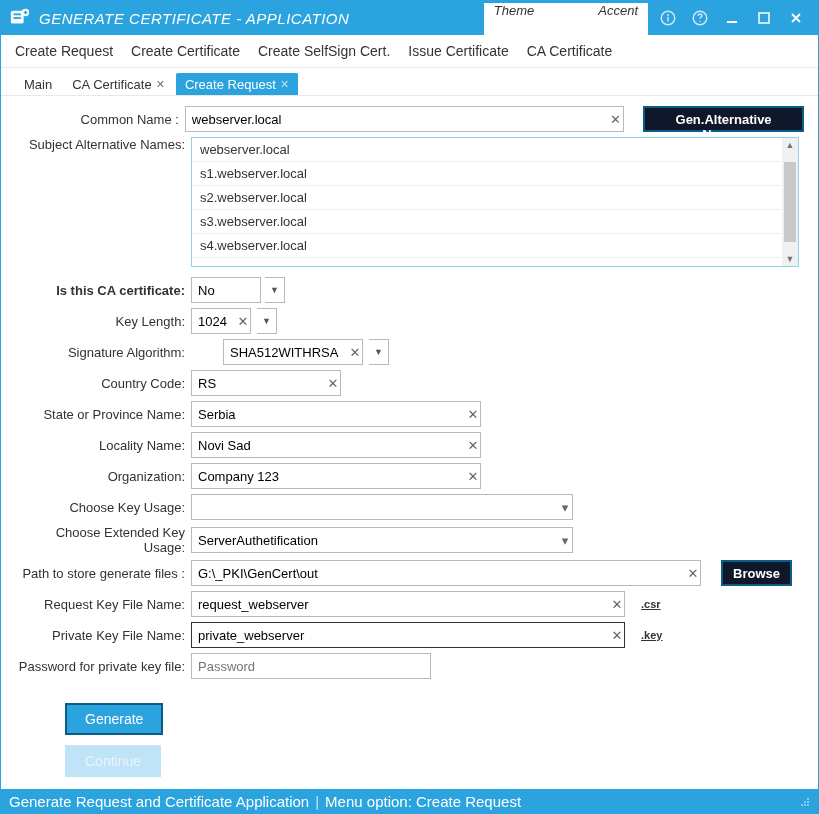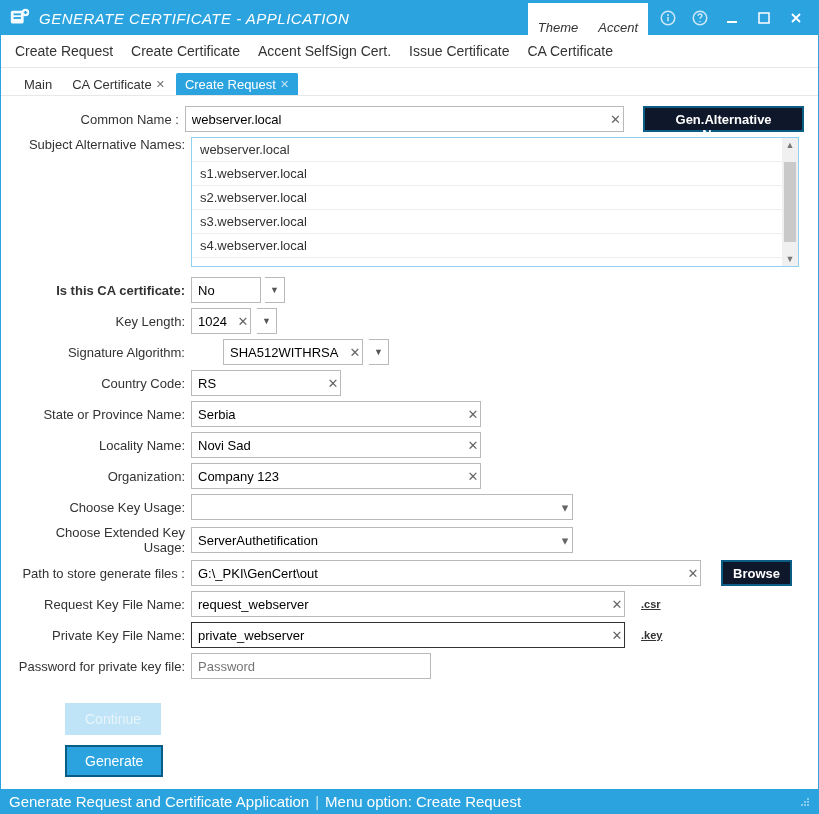--- a/index.html
+++ b/index.html
@@ -1,21 +1,21 @@
 <!DOCTYPE html>
 <html><head>
 <meta charset="utf-8">
 <style>
 * { box-sizing: border-box; margin: 0; padding: 0; }
 body { font-family: "Segoe UI", sans-serif; font-size: 13px; color: #333; background: #fff; width: 819px; height: 814px; border: 1px solid #2aa3df; display: flex; flex-direction: column; overflow: hidden; }
 .titlebar { background: #2aa3df; color: #fff; display: flex; align-items: center; height: 34px; padding: 0 8px; font-style: italic; }
 .titlebar .app-icon { width: 22px; height: 22px; margin-right: 8px; display: flex; align-items: center; justify-content: center; }
 .titlebar .title { flex: 0 0 auto; font-size: 15px; letter-spacing: 0.5px; font-weight: 400; }
 .titlebar .spacer { flex: 1; }
-.titlebar .theme-group { background: #fff; color: #333; display: flex; align-items: flex-end; height: 34px; border-top: 2px solid #2aa3df; }
+.titlebar .theme-group { background: #fff; color: #333; display: flex; align-items: flex-start; height: 34px; border-top: 2px solid #2aa3df; gap: 44px; }
 .titlebar .theme-group span { padding: 0 10px; cursor: pointer; }
 .titlebar .win-icons { display: flex; align-items: center; gap: 4px; margin-left: 6px; }
 .titlebar .win-icons .ibtn { width: 28px; height: 26px; display: flex; align-items: center; justify-content: center; color:#cde8f6; cursor: pointer; }
 .menubar { background: #fff; padding: 8px 14px; display: flex; gap: 18px; border-bottom: 1px solid #e8e8e8; }
 .menubar .mitem { cursor: pointer; font-size: 14px; color: #333; }
 .tabbar { background: #fff; display: flex; align-items: flex-end; padding: 4px 14px 0; border-bottom: 1px solid #e8e8e8; height: 28px; }
 .tab { padding: 3px 8px; margin-right: 2px; cursor: pointer; font-size: 13px; display: flex; align-items: center; gap: 4px; border: 1px solid transparent; border-bottom: none; }
 .tab.active { background: #2aa3df; color: #fff; border-color: #2aa3df; border-radius: 2px 2px 0 0; }
 .tab.inactive { color: #333; }
 .tab .closex { font-size: 11px; opacity: .7; cursor: pointer; }
@@ -103,21 +103,21 @@
         <svg width="14" height="14" viewBox="0 0 14 14">
           <path d="M3 3l8 8M11 3l-8 8" stroke="#fff" stroke-width="1.8"></path>
         </svg>
       </span>
   </div>
 </div>
 
 <div class="menubar">
   <span class="mitem">Create Request</span>
   <span class="mitem">Create Certificate</span>
-  <span class="mitem">Accent SelfSign Cert.</span>
+  <span class="mitem">Create SelfSign Cert.</span>
   <span class="mitem">Issue Certificate</span>
   <span class="mitem">CA Certificate</span>
 </div>
 
 <div class="tabbar">
   <div class="tab inactive">
     <span>Main</span>
   </div>
   <div class="tab inactive">
     <span>CA Certificate</span>
@@ -258,22 +258,22 @@
   </div>
 
   <div class="row">
     <div class="label">Password for private key file:</div>
     <div class="field">
       <input class="txt w-pw" placeholder="Password" style="">
     </div>
   </div>
 
   <div class="btn-row">
+    <button class="btn-main">Generate</button>
     <button class="btn-main disabled">Continue</button>
-    <button class="btn-main">Generate</button>
   </div>
 
 </div>
 
 <div class="statusbar">
   <span>Generate Request and Certificate Application</span>
   <span class="sep">|</span>
   <span>Menu option:  Create Request</span>
   <span class="resize">
     <svg width="12" height="12" viewBox="0 0 12 12">

